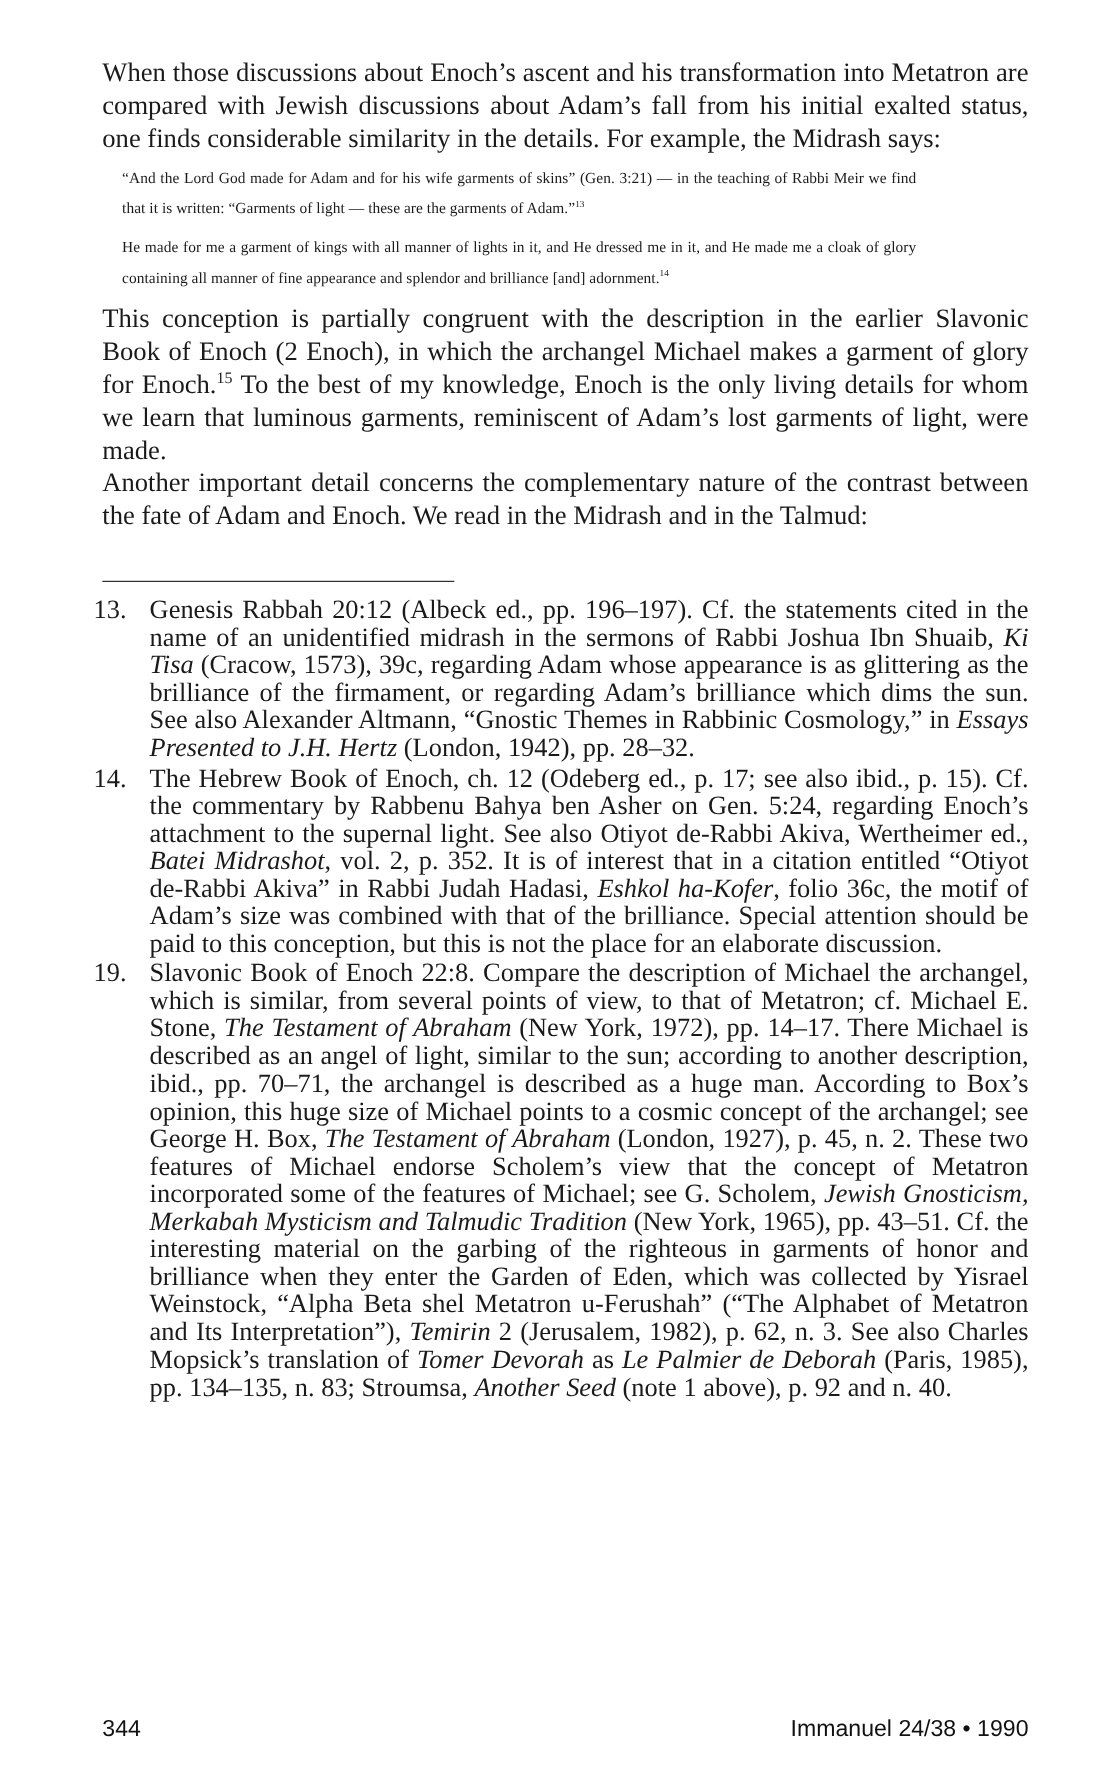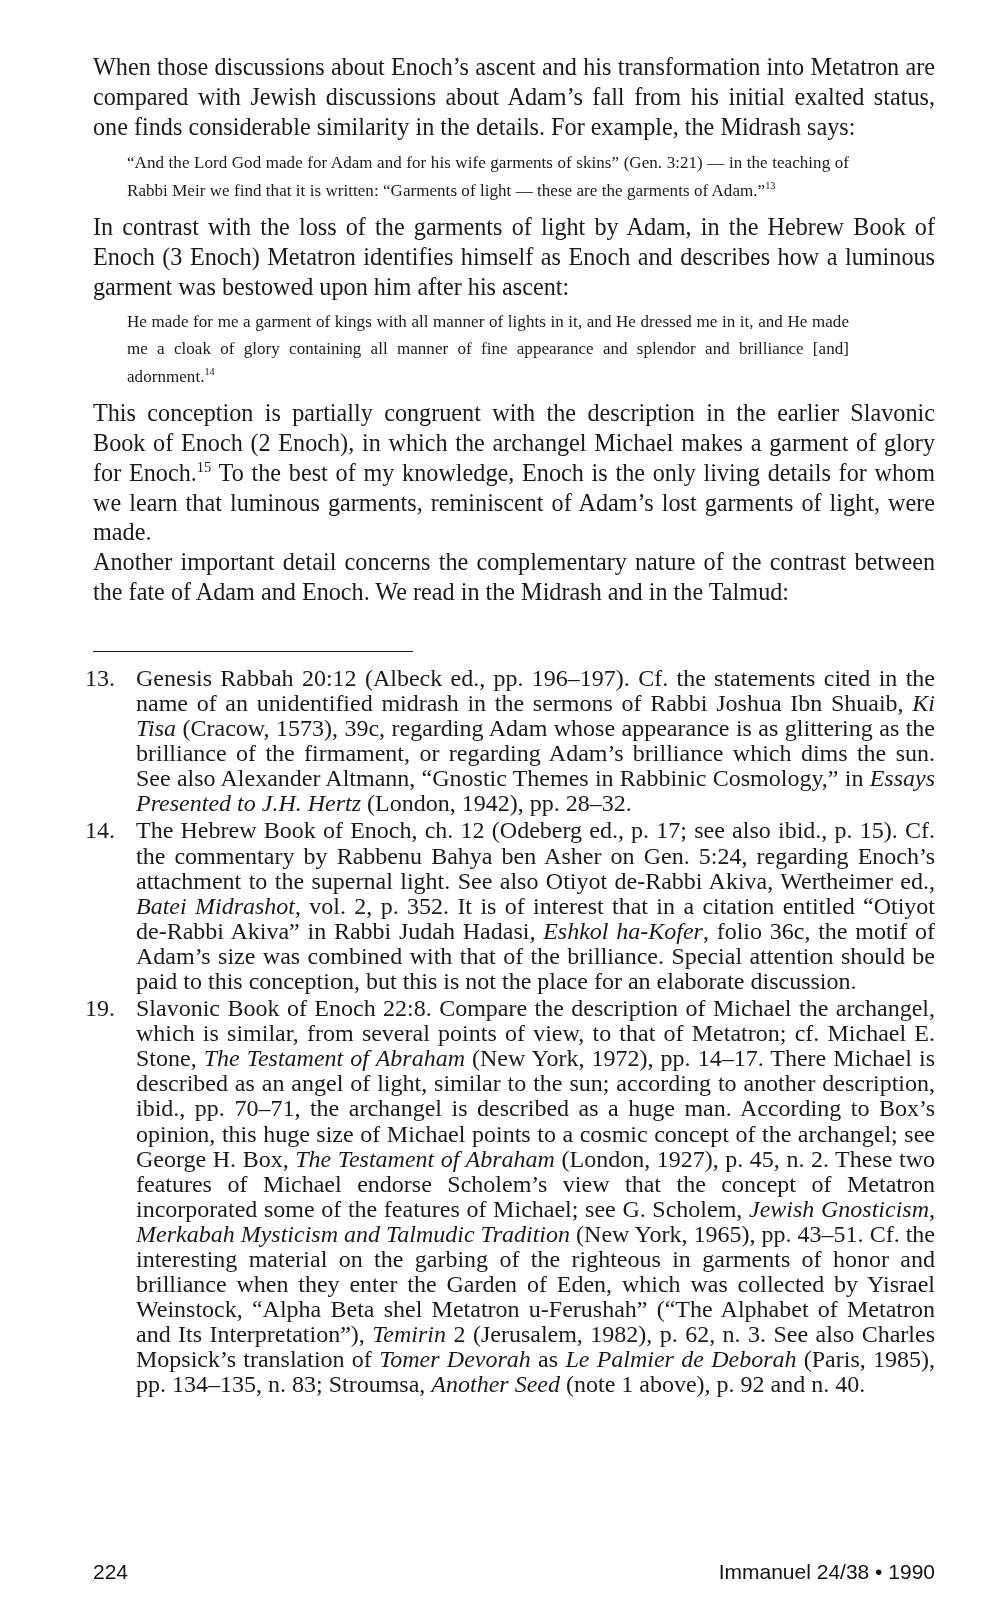--- a/index.html
+++ b/index.html
@@ -17,23 +17,23 @@
       top: 52px;
       width: 842px;
     }
     .body-text {
       font-size: 24.2px;
       line-height: 29.8px;
       text-align: justify;
       margin: 0;
     }
     .quote {
-      margin: 0 0 0 34px;
+      margin: 0 0 0 18px;
       width: 722px;
-      font-size: 17px;
+      font-size: 14px;
       line-height: 27.5px;
       text-align: justify;
       letter-spacing: 0.05px;
     }
     .q1 { margin-top: 8px; margin-bottom: 8px; }
     .q2 { margin-top: 6px; margin-bottom: 8px; }
     sup, .sup {
       font-size: 60%;
       vertical-align: super;
       line-height: 0;
@@ -76,23 +76,20 @@
 
 <div class="page">
   <p class="body-text">
     <span>When those discussions about Enoch’s ascent and his transformation into Metatron are compared with Jewish discussions about Adam’s fall from his initial exalted status, one finds considerable similarity in the details. For example, the Midrash says:</span>
   </p>
 
   <p class="quote q1">
     <span>“And the Lord God made for Adam and for his wife garments of skins” (Gen. 3:21) — in the teaching of Rabbi Meir we find that it is written: “Garments of light — these are the garments of Adam.”</span><sup>13</sup>
   </p>
 
-  <p class="body-text">
-    <span>In contrast with the loss of the garments of light by Adam, in the Hebrew Book of Enoch (3 Enoch) Metatron identifies himself as Enoch and describes how a luminous garment was bestowed upon him after his ascent:</span>
-  </p>
 
   <p class="quote q2">
     <span>He made for me a garment of kings with all manner of lights in it, and He dressed me in it, and He made me a cloak of glory containing all manner of fine appearance and splendor and brilliance [and] adornment.</span><sup>14</sup>
   </p>
 
   <p class="body-text">
     <span>This conception is partially congruent with the description in the earlier Slavonic Book of Enoch (2 Enoch), in which the archangel Michael makes a garment of glory for Enoch.</span><sup>15</sup><span> To the best of my knowledge, Enoch is the only living details for whom we learn that luminous garments, reminiscent of Adam’s lost garments of light, were made.</span>
   </p>
 
   <p class="body-text">
@@ -111,15 +108,15 @@
       <span class="note-body"><span>The Hebrew Book of Enoch, ch. 12 (Odeberg ed., p. 17; see also ibid., p. 15). Cf. the commentary by Rabbenu Bahya ben Asher on Gen. 5:24, regarding Enoch’s attachment to the supernal light. See also Otiyot de-Rabbi Akiva, Wertheimer ed., </span><i>Batei Midrashot</i><span>, vol. 2, p. 352. It is of interest that in a citation entitled “Otiyot de-Rabbi Akiva” in Rabbi Judah Hadasi, </span><i>Eshkol ha-Kofer</i><span>, folio 36c, the motif of Adam’s size was combined with that of the brilliance. Special attention should be paid to this conception, but this is not the place for an elaborate discussion.</span></span>
     </li>
     <li class="note">
       <span class="note-num">19.</span>
       <span class="note-body"><span>Slavonic Book of Enoch 22:8. Compare the description of Michael the archangel, which is similar, from several points of view, to that of Metatron; cf. Michael E. Stone, </span><i>The Testament of Abraham</i><span> (New York, 1972), pp. 14–17. There Michael is described as an angel of light, similar to the sun; according to another description, ibid., pp. 70–71, the archangel is described as a huge man. According to Box’s opinion, this huge size of Michael points to a cosmic concept of the archangel; see George H. Box, </span><i>The Testament of Abraham</i><span> (London, 1927), p. 45, n. 2. These two features of Michael endorse Scholem’s view that the concept of Metatron incorporated some of the features of Michael; see G. Scholem, </span><i>Jewish Gnosticism, Merkabah Mysticism and Talmudic Tradition</i><span> (New York, 1965), pp. 43–51. Cf. the interesting material on the garbing of the righteous in garments of honor and brilliance when they enter the Garden of Eden, which was collected by Yisrael Weinstock, “Alpha Beta shel Metatron u-Ferushah” (“The Alphabet of Metatron and Its Interpretation”), </span><i>Temirin</i><span> 2 (Jerusalem, 1982), p. 62, n. 3. See also Charles Mopsick’s translation of </span><i>Tomer Devorah</i><span> as </span><i>Le Palmier de Deborah</i><span> (Paris, 1985), pp. 134–135, n. 83; Stroumsa, </span><i>Another Seed</i><span> (note 1 above), p. 92 and n. 40.</span></span>
     </li>
   </ol>
 </div>
 
 <div class="footer">
-  <span>224</span>
+  <span>344</span>
   <span>Immanuel 24/38 • 1990</span>
 </div>
 
 </body></html>

